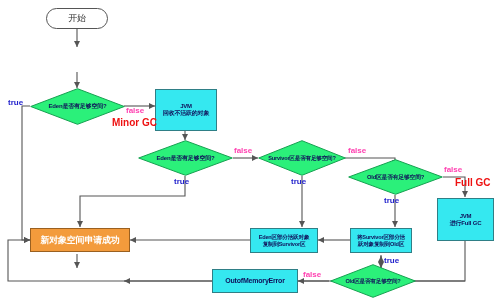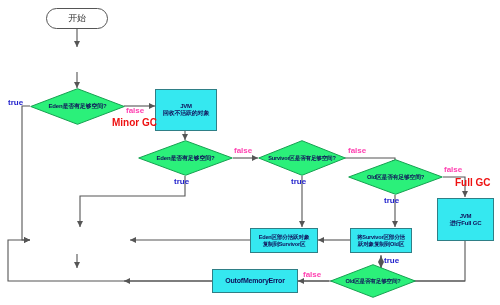--- a/index.html
+++ b/index.html
@@ -171,20 +171,23 @@
     <svg class="diamond-shape" viewBox="0 0 86 34" preserveAspectRatio="none">
       <polygon points="43,0.7 85.3,17 43,33.3 0.7,17" fill="#2bf07a" stroke="#15a050" stroke-width="1"></polygon>
     </svg>
     <span class="diamond-label">Old区是否有足够空间?</span>
   </div>
 
   <div class="node node-process-cyan" style="left:212px; top:269px; width:86px; height:24px; font-size:7px;">
     <span>OutofMemoryError</span>
   </div>
 
+  <div class="node node-process-orange" style="left:30px; top:228px; width:100px; height:24px; font-size:9px;">
+    <span>新对象空间申请成功</span>
+  </div>
 
 
   <span class="edge-label lbl-true" style="left:8px; top:98px; font-size:8px;">true</span>
   <span class="edge-label lbl-false" style="left:126px; top:106px; font-size:8px;">false</span>
   <span class="edge-label lbl-gc" style="left:112px; top:117px; font-size:10px;">Minor GC</span>
 
   <span class="edge-label lbl-true" style="left:174px; top:177px; font-size:8px;">true</span>
   <span class="edge-label lbl-false" style="left:234px; top:146px; font-size:8px;">false</span>
 
   <span class="edge-label lbl-true" style="left:291px; top:177px; font-size:8px;">true</span>

